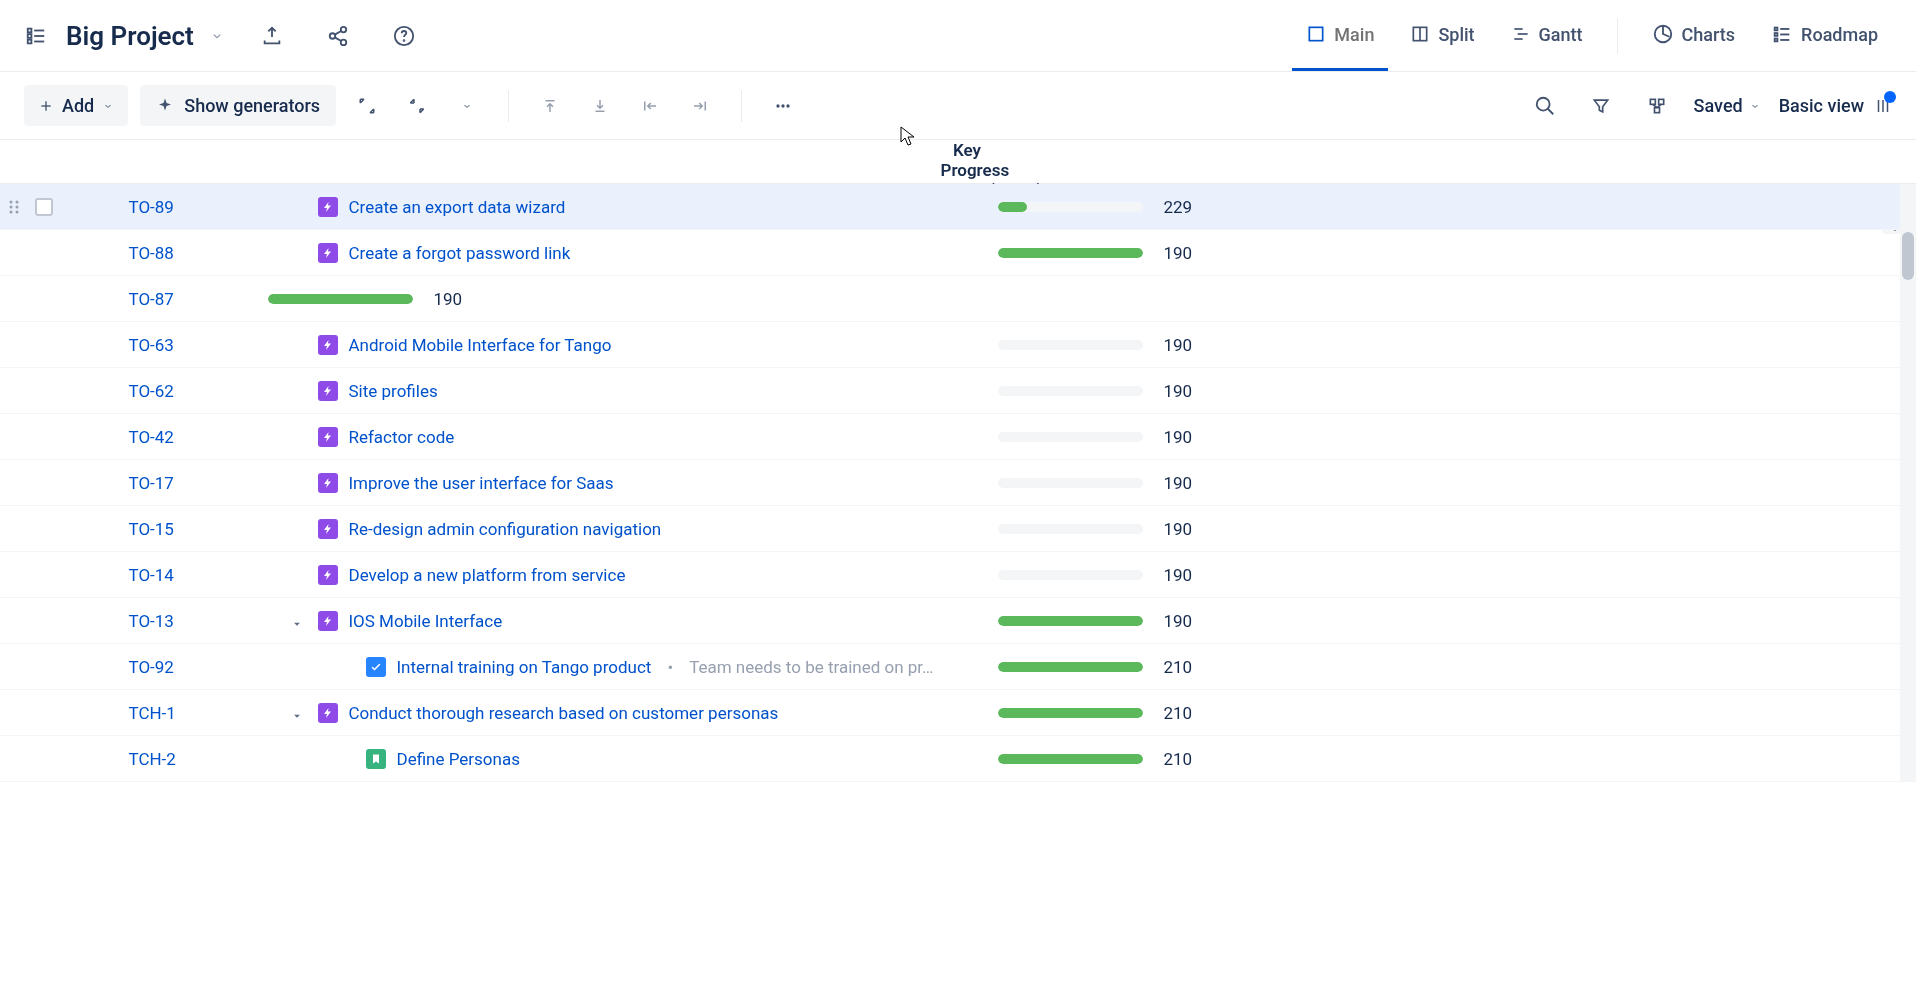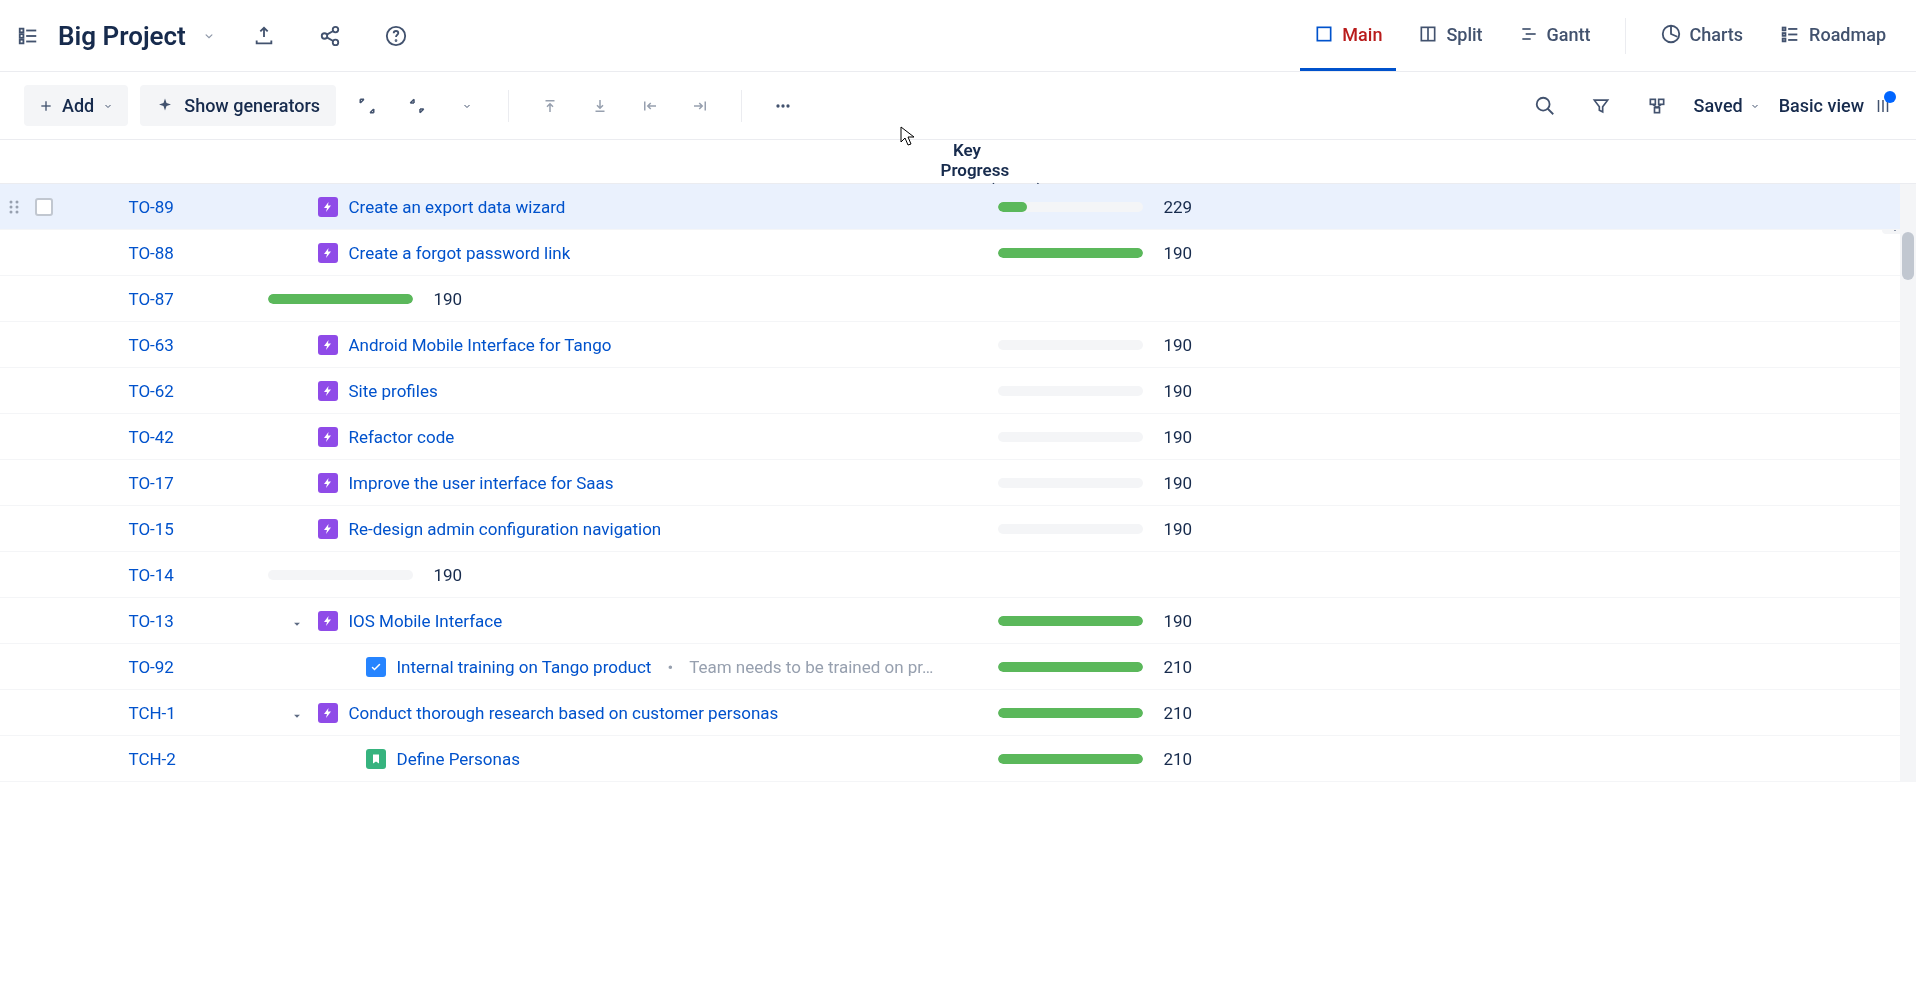--- a/index.html
+++ b/index.html
@@ -1,27 +1,27 @@
 <!DOCTYPE html>
 <html><head>
 <meta charset="utf-8">
 <style>
 * { box-sizing: border-box; margin: 0; padding: 0; font-family: -apple-system, BlinkMacSystemFont, "Segoe UI", Roboto, Helvetica, Arial, sans-serif; }
 body { background: #fff; color: #172B4D; font-size: 14px; width: 1916px; height: 1000px; overflow: hidden; }
 
 
-.header { display: flex; align-items: center; height: 72px; padding: 0 16px; border-bottom: 1px solid #EBECF0; gap: 32px; }
+.header { display: flex; align-items: center; height: 72px; padding: 0 24px; border-bottom: 1px solid #EBECF0; gap: 32px; }
 .header-left { display: flex; align-items: center; gap: 14px; }
 .proj-icon { width: 24px; height: 24px; display: flex; align-items: center; justify-content: center; }
 .proj-title { font-size: 26px; font-weight: 600; margin-left: 4px; margin-right: 2px; }
 .chev { opacity: .6; }
 .hdr-btn { width: 36px; height: 36px; display: flex; align-items: center; justify-content: center; border-radius: 4px; cursor: pointer; margin-left: 16px; }
 .header-tabs { margin-left: auto; display: flex; align-items: center; gap: 8px; }
 .tab { display: flex; align-items: center; gap: 8px; padding: 0 14px; height: 71px; border-bottom: 3px solid transparent; cursor: pointer; color: #42526E; }
-.tab.active { color: #b91c1c; border-bottom-color: #0052CC; }
+.tab.active { color: #737373; border-bottom-color: #0052CC; }
 .tab-label { font-size: 18px; font-weight: 500; }
 .vdiv { width: 1px; height: 36px; background: #EBECF0; margin: 0 12px; }
 
 
 .toolbar { display: flex; align-items: center; height: 68px; padding: 0 24px; border-bottom: 1px solid #EBECF0; gap: 12px; }
 .add-btn { display: flex; align-items: center; gap: 8px; background: #F4F5F7; border-radius: 4px; padding: 10px 14px; cursor: pointer; font-size: 18px; font-weight: 500; }
 .gen-btn { display: flex; align-items: center; gap: 10px; background: #F4F5F7; border-radius: 4px; padding: 10px 16px; cursor: pointer; font-size: 18px; font-weight: 500; }
 .tb-icon { width: 38px; height: 38px; display:flex;align-items:center;justify-content:center;border-radius:4px;cursor:pointer; }
 .vsep { width:1px; height:32px; background:#EBECF0; margin:0 10px; }
 .toolbar-right { margin-left:auto; display:flex; align-items:center; gap:18px; }
@@ -557,20 +557,30 @@
           <circle cx="9" cy="8" r="1.5"></circle>
           <circle cx="3" cy="13" r="1.5"></circle>
           <circle cx="9" cy="13" r="1.5"></circle>
         </svg>
       </span>
     <span class="chkwrap">
         <span class="chk"></span>
       </span>
     <div class="row-inner">
       <div class="key-cell">TO-14</div>
+      <div class="summary-cell" style="padding-left:18px">
+        <span class="twisty-slot"></span>
+        <span class="issue-icon ic-epic">
+            <svg width="12" height="12" viewBox="0 0 24 24">
+              <path d="M13 2L4 14h6l-2 8 10-13h-6z" fill="#fff"></path>
+            </svg>
+          </span>
+        <span class="summary-text">Develop a new platform from service</span>
+
+      </div>
       <div class="progress-cell">
           <div class="pbar">
             <div class="pfill" style="width:0%"></div>
           </div>
         </div>
       <div class="wsjf-cell">190</div>
       <div class="sp-cell"></div>
     </div>
     </div>
     <div class="row">

